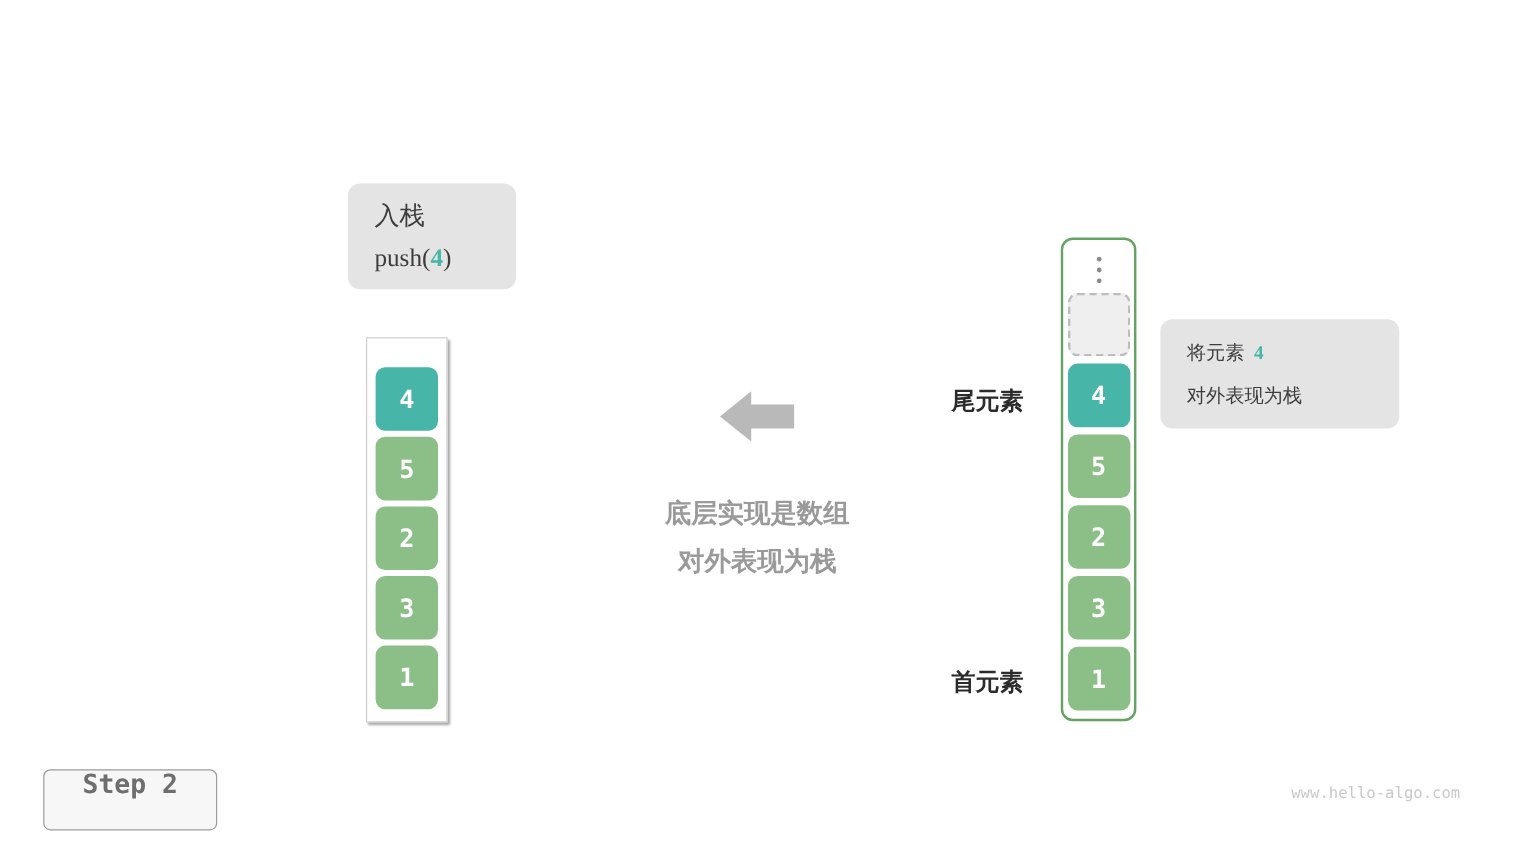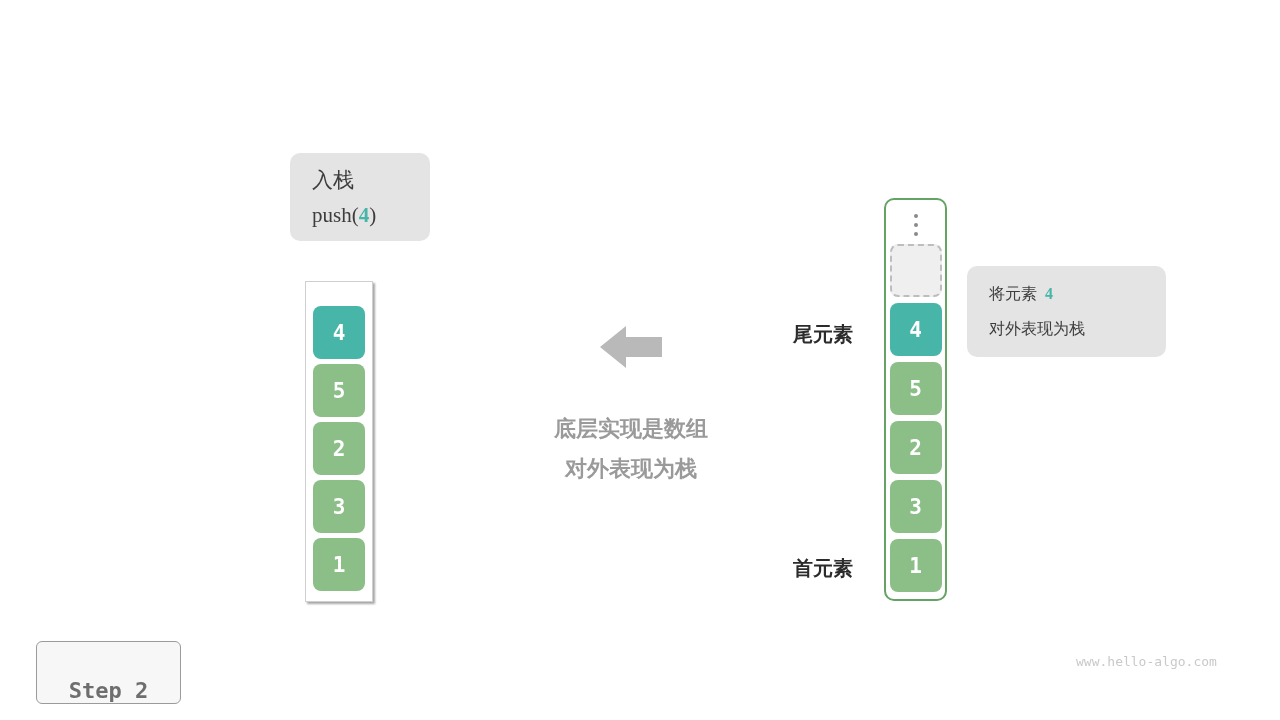--- a/index.html
+++ b/index.html
@@ -127,27 +127,27 @@
     font-weight: bold;
     font-size: 20px;
     color: var(--label-dark);
   }
   .side-label.tail { left: 784px; top: 321px; }
   .side-label.head { left: 784px; top: 555px; }
 
   .step-box {
     position: absolute;
     left: 36px; top: 641px;
-    width: 145px; height: 63px;
+    width: 145px; height: 51px;
     box-sizing: border-box;
     background: #f7f7f7;
     border: 1px solid #9b9b9b;
     border-radius: 6px;
     display: flex;
-    align-items: flex-end;
+    align-items: flex-start;
     justify-content: center;
     font-family: "DejaVu Sans Mono", monospace;
     font-weight: bold;
     font-size: 22px;
     color: var(--step-gray);
   }
 
   .watermark {
     position: absolute;
     left: 1076px; top: 654px;

